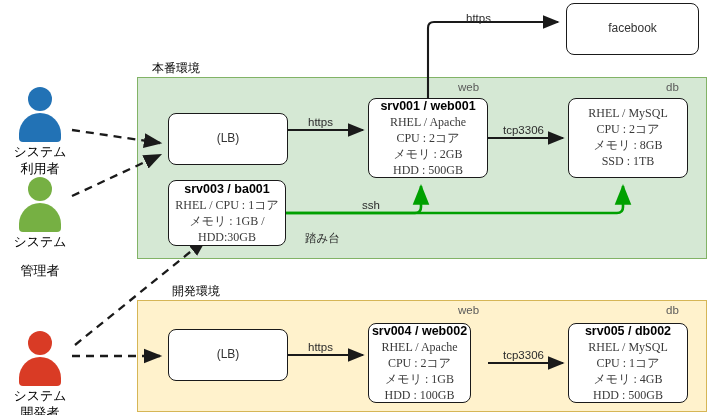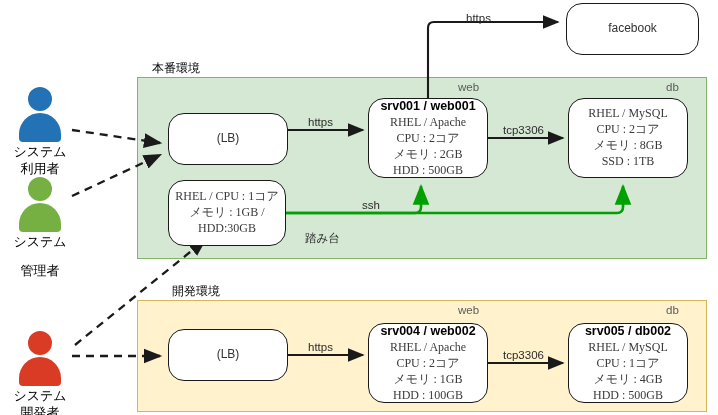--- a/index.html
+++ b/index.html
@@ -36,21 +36,21 @@
   .env-label {
     position: absolute;
     font-size: 12px;
     color: #000000;
     white-space: nowrap;
   }
   .node {
     position: absolute;
     box-sizing: border-box;
     border: 1.6px solid #1a1a1a;
-    border-radius: 16px;
+    border-radius: 8px;
     background: #ffffff;
     display: flex;
     flex-direction: column;
     align-items: center;
     justify-content: center;
     text-align: center;
     line-height: 1.32;
     color: #333333;
     font-size: 11px;
   }
@@ -174,20 +174,21 @@
   <div class="edge-label" style="left:466px; top:12px;">https</div>
 
   <div class="tier-label" style="left:458px; top:81px;">web</div>
   <div class="tier-label" style="left:666px; top:81px;">db</div>
 
   <div class="node" style="left:168px; top:113px; width:120px; height:52px;">
     <div class="plain">(LB)</div>
   </div>
 
   <div class="node" style="left:168px; top:180px; width:118px; height:66px;">
+    <div class="title">srv003 / ba001</div>
     <div class="spec">RHEL / CPU : 1コア</div>
     <div class="spec">メモリ : 1GB /</div>
     <div class="spec">HDD:30GB</div>
   </div>
   <div class="bunkdai" style="left:289px; top:231px;">踏み台</div>
 
   <div class="node" style="left:368px; top:98px; width:120px; height:80px;">
     <div class="title">srv001 / web001</div>
     <div class="spec">RHEL / Apache</div>
     <div class="spec">CPU : 2コア</div>
@@ -206,21 +207,21 @@
   <div class="edge-label" style="left:503px; top:124px;">tcp3306</div>
   <div class="edge-label" style="left:362px; top:199px;">ssh</div>
 
   <div class="tier-label" style="left:458px; top:304px;">web</div>
   <div class="tier-label" style="left:666px; top:304px;">db</div>
 
   <div class="node" style="left:168px; top:329px; width:120px; height:52px;">
     <div class="plain">(LB)</div>
   </div>
 
-  <div class="node" style="left:368px; top:323px; width:120px; height:80px;">
+  <div class="node" style="left:368px; top:323px; width:103px; height:80px;">
     <div class="title">srv004 / web002</div>
     <div class="spec">RHEL / Apache</div>
     <div class="spec">CPU : 2コア</div>
     <div class="spec">メモリ : 1GB</div>
     <div class="spec">HDD : 100GB</div>
   </div>
 
   <div class="node" style="left:568px; top:323px; width:120px; height:80px;">
     <div class="title">srv005 / db002</div>
     <div class="spec">RHEL / MySQL</div>

